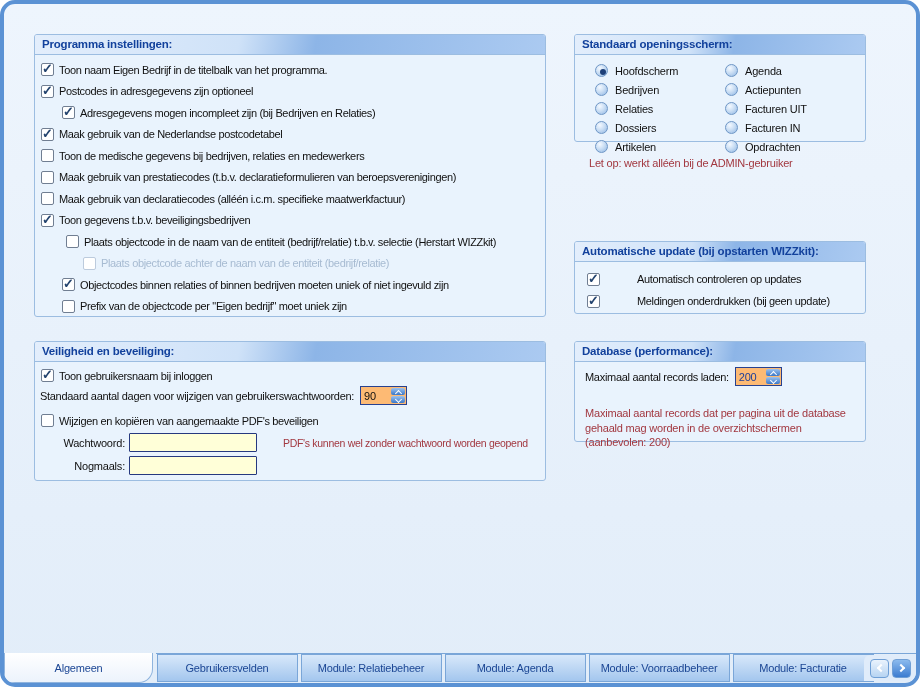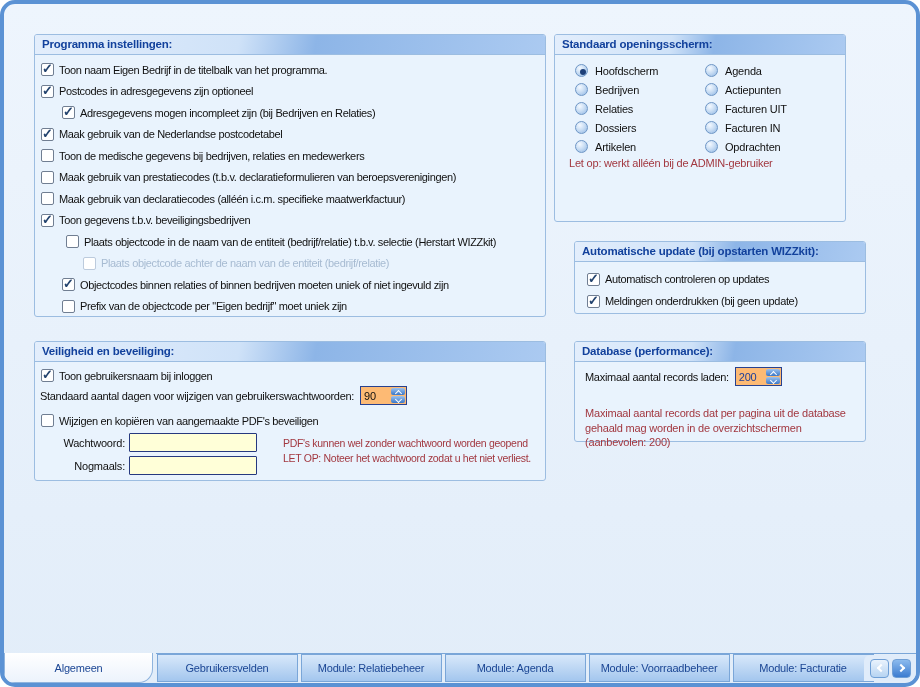--- a/index.html
+++ b/index.html
@@ -19,28 +19,28 @@
   }
   .group-header {
     height: 20px; line-height: 19px; padding-left: 7px;
     font-weight: bold; font-size: 11.5px; color: #12419c;
     letter-spacing: -0.2px;
     background: linear-gradient(100deg, #e3eefc 0%, #cfe2f8 40%, #8db5e7 55%, #abcaf1 100%);
     border-bottom: 1px solid #9cbde1; border-radius: 2px 2px 0 0;
   }
   .g-program  { left: 30px;  top: 30px;  width: 512px; height: 283px; }
   .g-security { left: 30px;  top: 337px; width: 512px; height: 140px; }
-  .g-opening  { left: 550px; top: 30px;  width: 292px; height: 188px; }
+  .g-opening  { left: 570px; top: 30px;  width: 292px; height: 108px; }
   .g-update   { left: 570px; top: 237px; width: 292px; height: 73px;  }
   .g-database { left: 570px; top: 337px; width: 292px; height: 101px; }
 
   
   .cb-list { padding: 4px 0 0 6px; }
   .cb-row { display: flex; align-items: center; height: 21.5px; white-space: nowrap; }
-  .cb-list-tight .cb-row { height: 22px; }
+  .cb-list-tight .cb-row { height: 22px; gap: 32px; }
   .box {
     width: 13px; height: 13px; background: #fff;
     border: 1px solid #707e92; border-radius: 2px; flex: 0 0 auto; position: relative;
   }
   .box.checked::after {
     content: "\2713"; position: absolute; left: 0px; top: -3px;
     font-size: 13px; font-weight: bold; color: #24446f;
   }
   .cb-row .lbl { margin-left: 5px; font-size: 11px; letter-spacing: -0.35px; color: #101010; }
   .cb-row.disabled .lbl { color: #a7bbd2; }
@@ -224,21 +224,20 @@
     <div class="pw-row pw-row1">
       <span class="pw-label">Wachtwoord:</span>
       <input class="pw-input" type="password" value="" style="">
     </div>
     <div class="pw-row pw-row2">
       <span class="pw-label">Nogmaals:</span>
       <input class="pw-input" type="password" value="" style="">
     </div>
     <div class="pdf-note red">
       <div>PDF's kunnen wel zonder wachtwoord worden geopend</div>
-      <div>LET OP: Noteer het wachtwoord zodat u het niet verliest.</div>
     </div>
   </div>
 
   <div class="group g-opening">
     <div class="group-header">
       <span>Standaard openingsscherm:</span>
     </div>
     <div class="radio-col op-col1">
         <div class="rd-row">
     <span class="dot selected"></span>

